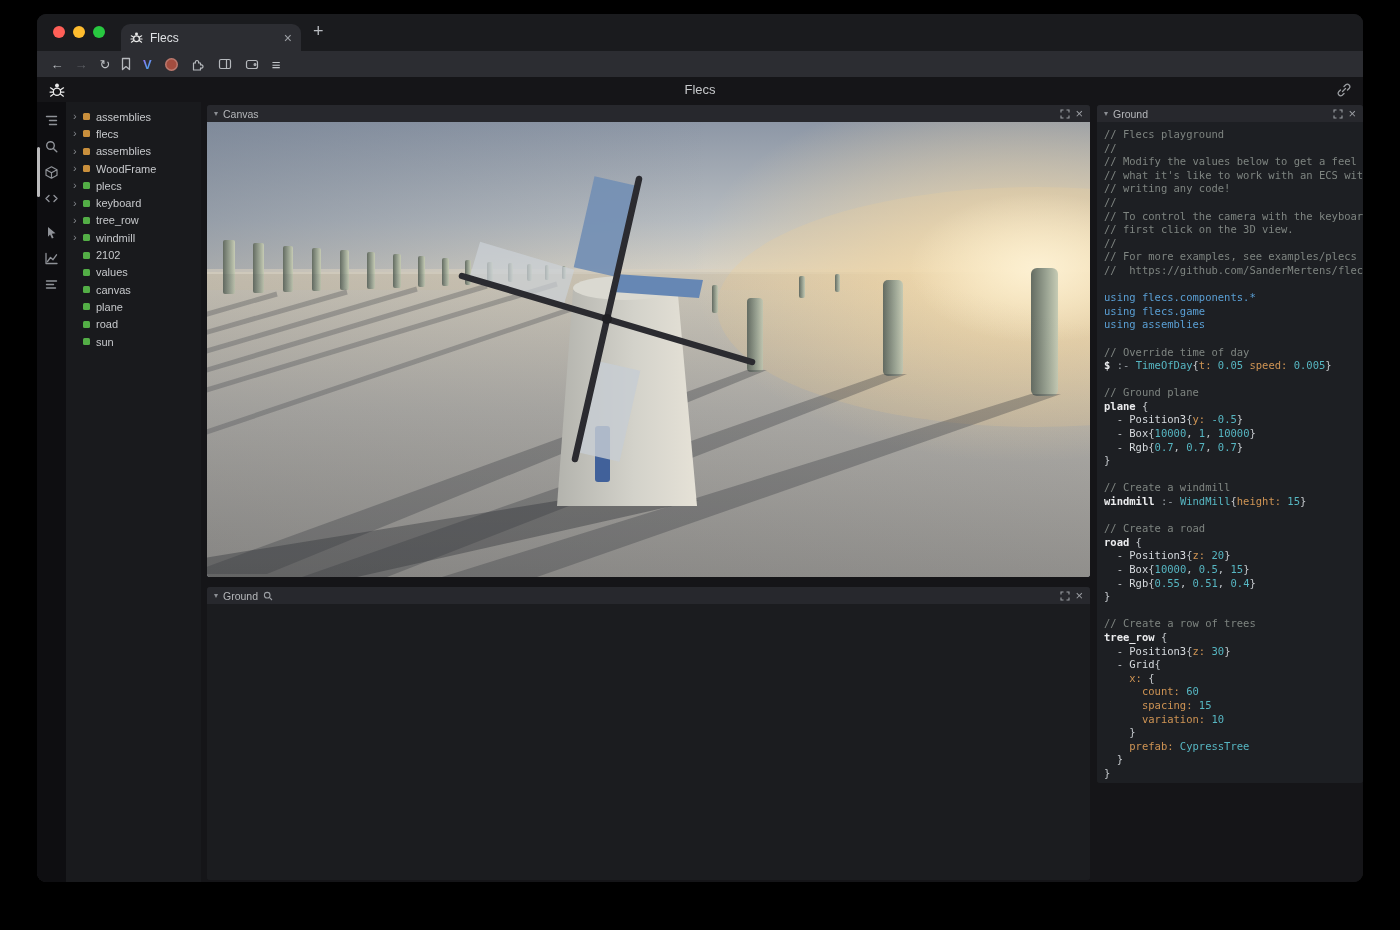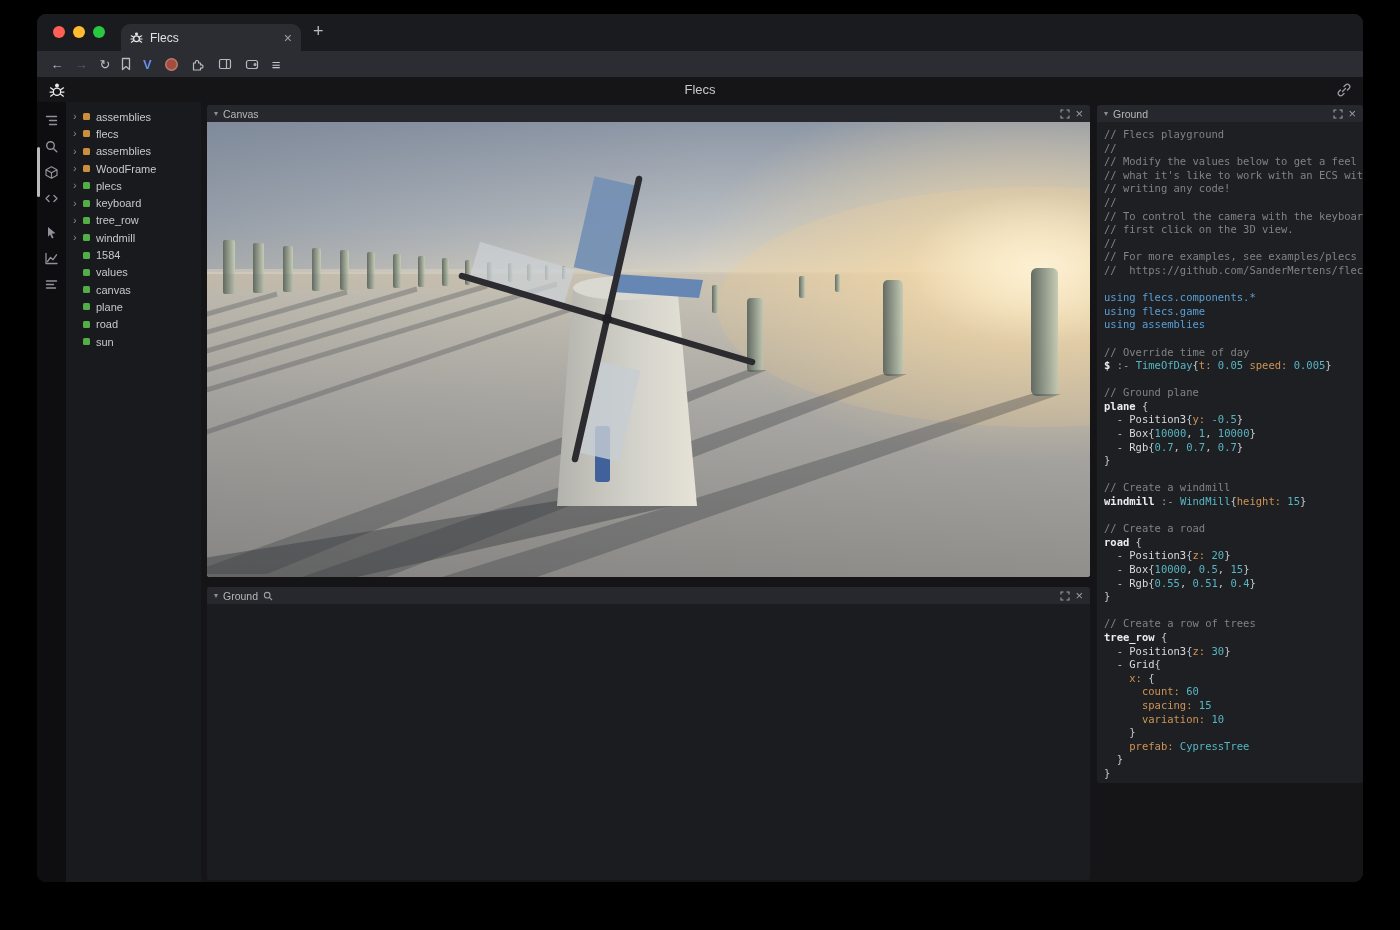--- a/index.html
+++ b/index.html
@@ -242,21 +242,21 @@
               <span class="tree-label">tree_row</span>
             </div>
             <div class="tree-row">
               <span class="tree-arrow">›</span>
               <span class="tree-square" style="background: rgb(83, 174, 70);"></span>
               <span class="tree-label">windmill</span>
             </div>
             <div class="tree-row">
               <span class="tree-arrow"></span>
               <span class="tree-square" style="background: rgb(83, 174, 70);"></span>
-              <span class="tree-label">1584</span>
+              <span class="tree-label">2102</span>
             </div>
             <div class="tree-row">
               <span class="tree-arrow"></span>
               <span class="tree-square" style="background: rgb(83, 174, 70);"></span>
               <span class="tree-label">values</span>
             </div>
             <div class="tree-row">
               <span class="tree-arrow"></span>
               <span class="tree-square" style="background: rgb(83, 174, 70);"></span>
               <span class="tree-label">canvas</span>

